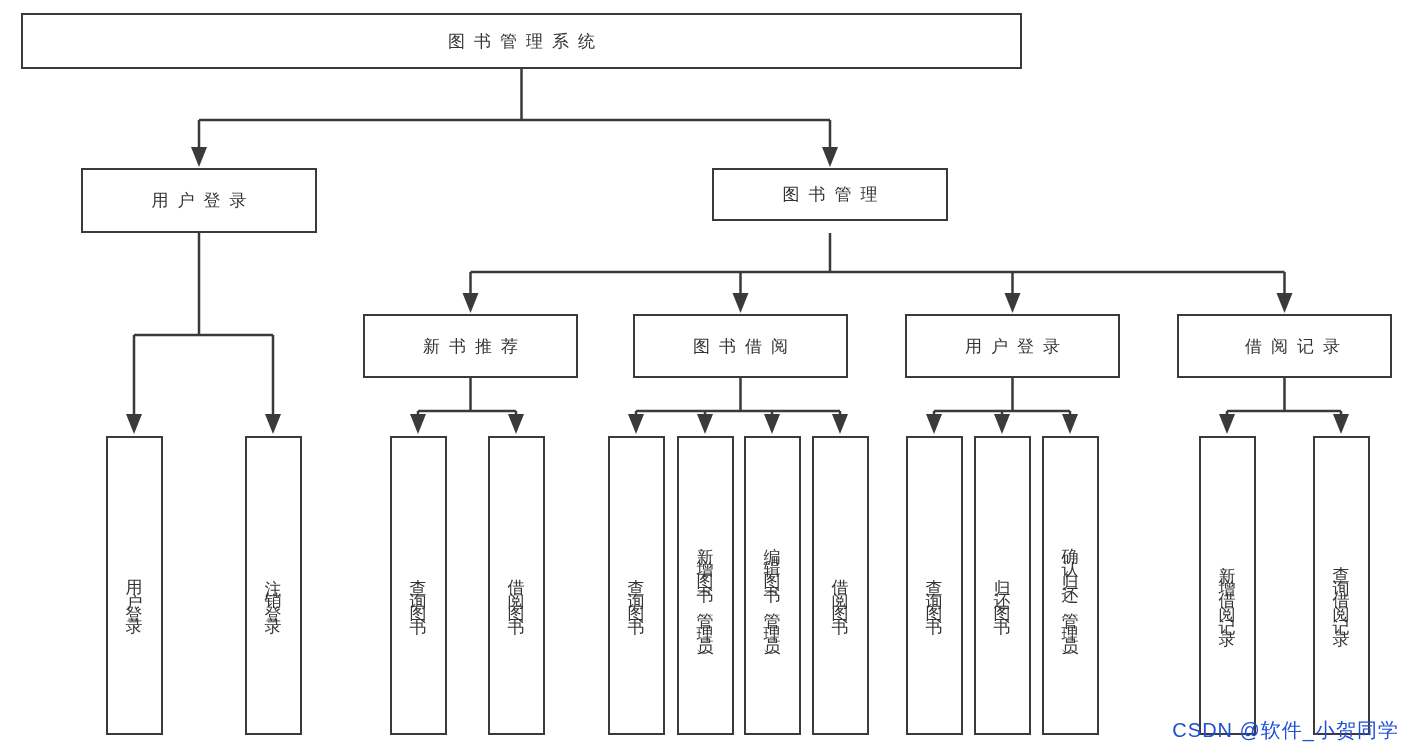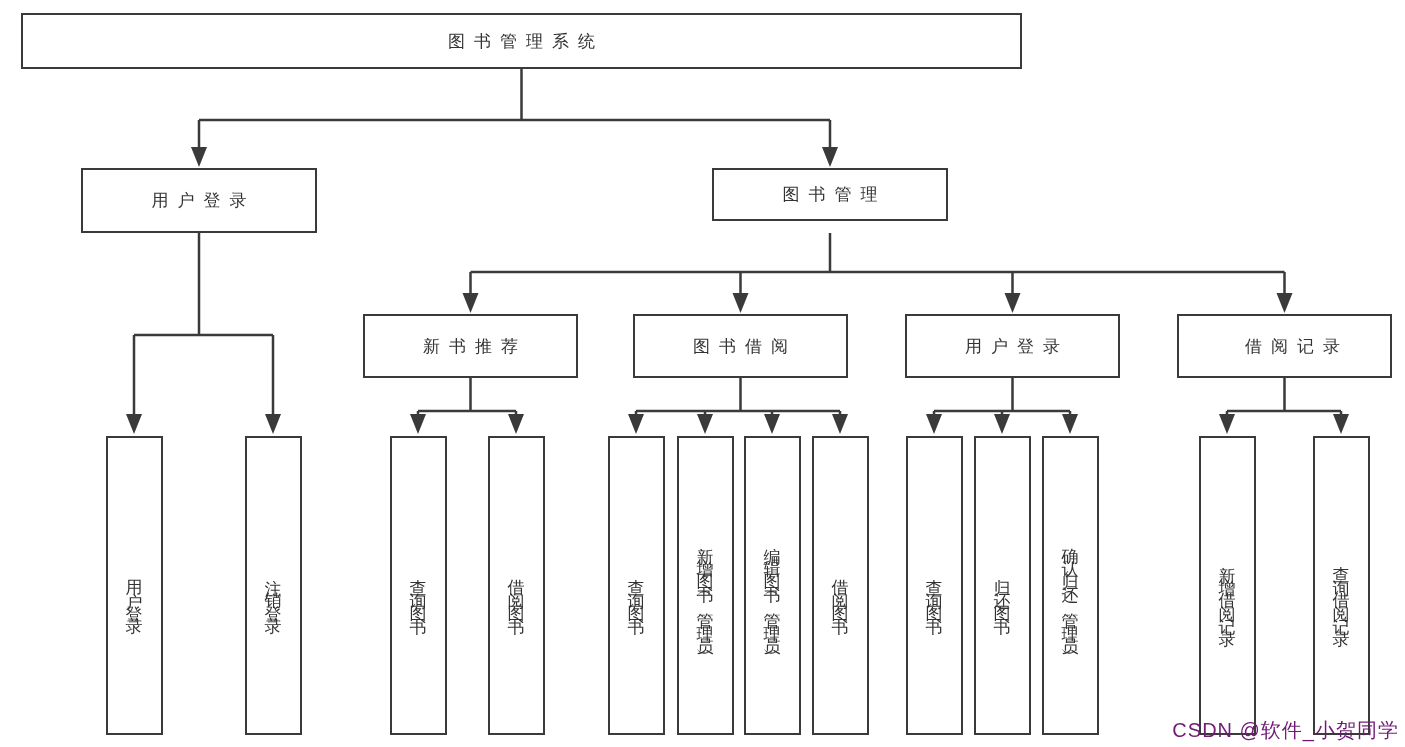--- a/index.html
+++ b/index.html
@@ -49,21 +49,21 @@
     letter-spacing: 13px;
     padding-top: 13px; 
     line-height: 1;
   }
   .watermark {
     position: absolute;
     right: 6px;
     bottom: 3px;
     font-size: 20px;
     letter-spacing: 1px;
-    color: #701a75;
+    color: #1d4ed8;
     white-space: nowrap;
   }
 </style>
 </head>
 <body>
 
 <div class="canvas">
 
   <svg class="connectors" width="1405" height="747" viewBox="0 0 1405 747">
     <g stroke="#3a3a3a" stroke-width="2.5" fill="none">

